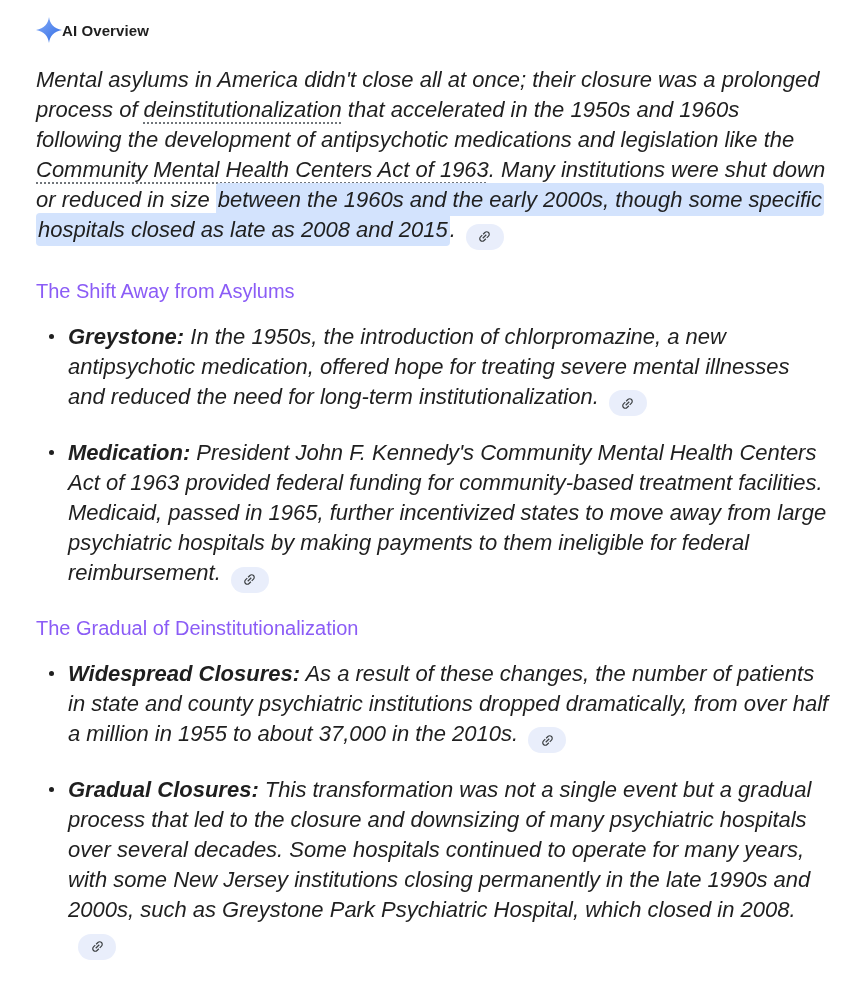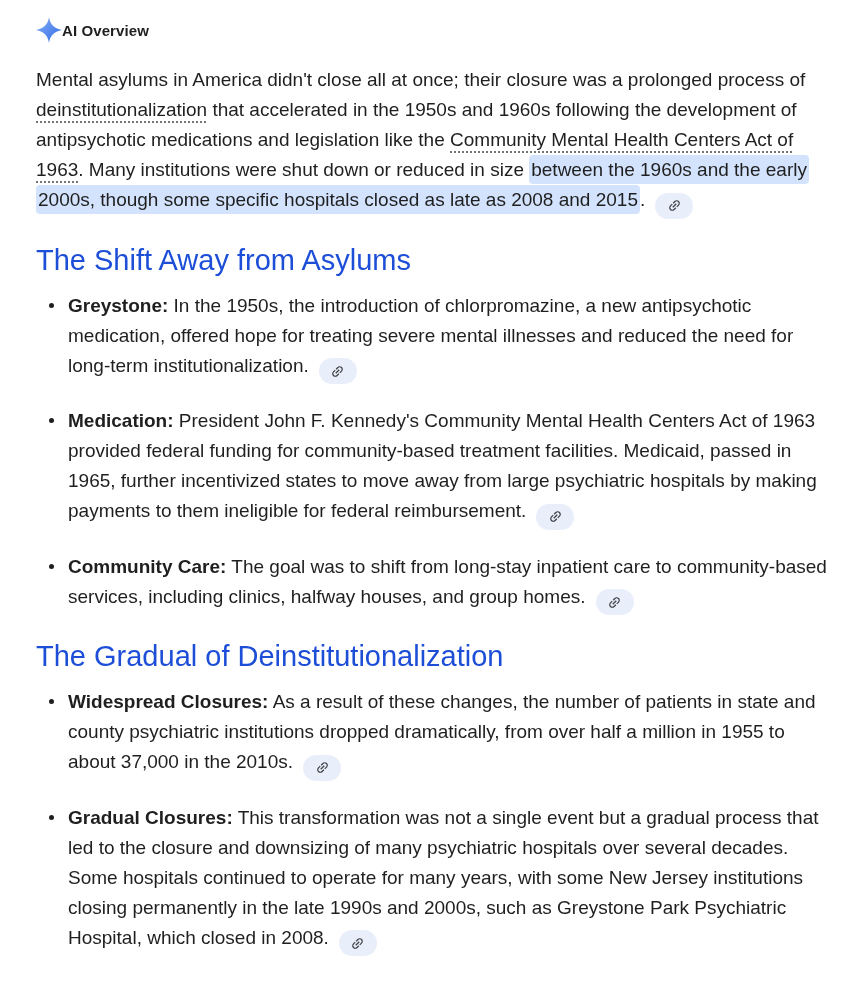--- a/index.html
+++ b/index.html
@@ -21,23 +21,24 @@
   .ai-header .sparkle { width: 26px; height: 26px; display: block; }
   .ai-header .title {
     font-size: 15px;
     font-weight: bold;
     color: #1f1f1f;
     letter-spacing: 0.1px;
   }
 
   
   .intro, li {
-    font-size: 19px;
+    font-size: 22px;
     line-height: 30px;
     color: #1f1f1f;
+    font-style: italic;
   }
   .intro { margin-bottom: 26px; }
 
   .dotted {
     color: inherit;
     text-decoration: underline dotted #70757a;
     text-decoration-thickness: 1.5px;
     text-underline-offset: 5px;
     cursor: pointer;
   }
@@ -61,25 +62,25 @@
     background: #e9eefb;
     margin-left: 10px;
     vertical-align: -7px;
     cursor: pointer;
     border: none;
   }
   .chip svg { width: 15px; height: 15px; display: block; }
 
   
   h2.section-heading {
-    font-size: 29px;
+    font-size: 20px;
     font-weight: 400;
     line-height: 31px;
-    color: #1d4ed8;
-    margin: 26px 0 15px 0;
+    color: #8b5cf6;
+    margin: 20px 0 15px 0;
   }
 
   ul.bullets { list-style: none; padding-left: 32px; margin: 0; }
   ul.bullets li { position: relative; margin-bottom: 22px; }
   ul.bullets li:last-child { margin-bottom: 0; }
   ul.bullets li::before {
     content: "";
     position: absolute;
     left: -19px;
     top: 12px;
@@ -126,25 +127,20 @@
   <li><b>Greystone:</b><span> In the 1950s, the introduction of chlorpromazine, a new antipsychotic medication, offered hope for treating severe mental illnesses and reduced the need for long-term institutionalization.</span><button class="chip">
         <svg>
           <use href="#linkGlyph"></use>
         </svg>
       </button></li>
   <li><b>Medication:</b><span> President John F. Kennedy's Community Mental Health Centers Act of 1963 provided federal funding for community-based treatment facilities. Medicaid, passed in 1965, further incentivized states to move away from large psychiatric hospitals by making payments to them ineligible for federal reimbursement.</span><button class="chip">
         <svg>
           <use href="#linkGlyph"></use>
         </svg>
       </button></li>
-  <li><b>Community Care:</b><span> The goal was to shift from long-stay inpatient care to community-based services, including clinics, halfway houses, and group homes.</span><button class="chip">
-        <svg>
-          <use href="#linkGlyph"></use>
-        </svg>
-      </button></li>
 </ul>
 
 <h2 class="section-heading">The Gradual of Deinstitutionalization</h2>
 
 <ul class="bullets">
   <li><b>Widespread Closures:</b><span> As a result of these changes, the number of patients in state and county psychiatric institutions dropped dramatically, from over half a million in 1955 to about 37,000 in the 2010s.</span><button class="chip">
         <svg>
           <use href="#linkGlyph"></use>
         </svg>
       </button></li>

